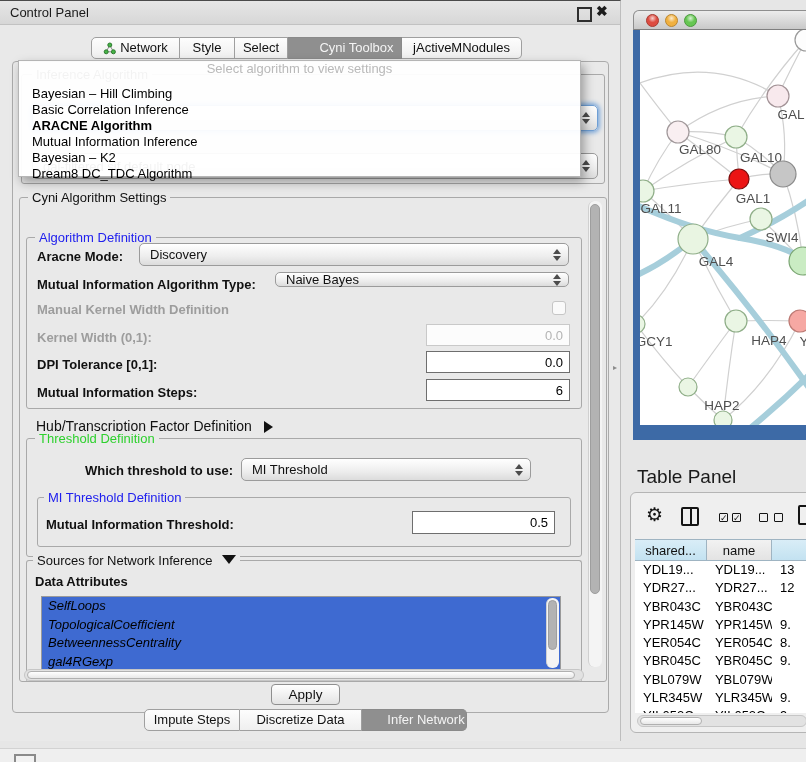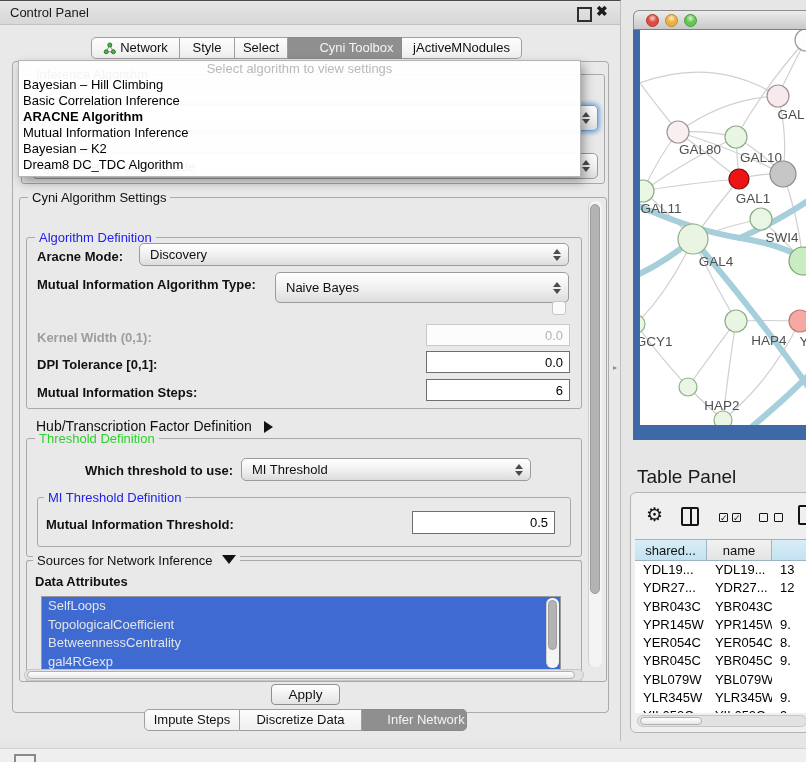--- a/index.html
+++ b/index.html
@@ -48,34 +48,34 @@
   .checkbox{position:absolute;box-sizing:border-box;width:14px;height:14px;border:1px solid #c6c6c6;
     border-radius:3px;background:#fafafa;}
   .tri-right{display:inline-block;width:0;height:0;border-top:6px solid transparent;
     border-bottom:6px solid transparent;border-left:9px solid #111;vertical-align:-2px;}
   .tri-down{display:inline-block;width:0;height:0;border-left:7px solid transparent;
     border-right:7px solid transparent;border-top:9px solid #111;vertical-align:1px;}
   
   #algo-popup{left:17px;top:58px;width:561px;height:115px;background:rgba(255,255,255,0.95);
     border:1px solid #b5b5b5;box-shadow:3px 5px 10px rgba(0,0,0,0.35);z-index:30;}
   #algo-popup .prompt{height:16px;line-height:16px;text-align:center;color:#b9b9b9;font-size:13px;}
-  #algo-popup ul{margin:0;padding:0;list-style:none;}
+  #algo-popup ul{margin:9px;padding:0;list-style:none;}
   #algo-popup li{height:16px;line-height:16px;font-size:13px;color:#000;padding-left:4px;white-space:nowrap;}
   #algo-popup li.sel{font-weight:bold;}
   
   .vscroll{position:absolute;width:13px;background:#f4f4f4;border-left:1px solid #d0d0d0;border-radius:6px;}
   .vthumb{position:absolute;left:1px;width:10px;background:#b3b3b3;border-radius:6px;border:1px solid #9e9e9e;box-sizing:border-box;}
   .hscroll{position:absolute;height:12px;background:#e2e2e2;border:1px solid #c6c6c6;border-radius:6px;box-sizing:border-box;}
   .hthumb{position:absolute;top:1px;height:8px;background:linear-gradient(#ffffff,#e8e8e8);
     border:1px solid #b0b0b0;border-radius:5px;box-sizing:border-box;}
   
   #attr-list{left:38px;top:592px;width:520px;height:74px;background:#fff;border:1px solid #9a9a9a;
     overflow:hidden;box-sizing:border-box;}
   .attr-item{height:18.5px;line-height:18.5px;font-size:13px;padding-left:6px;color:#000;}
-  .attr-item.sel{background:#3e6ad1;color:#e5e5e5;}
+  .attr-item.sel{background:#3e6ad1;color:#000000;font-style:italic;}
   
   .pushbtn{position:absolute;box-sizing:border-box;border:1px solid #8f8f8f;border-radius:4px;
     background:linear-gradient(#ffffff,#e3e3e3);font-size:13.5px;color:#111;
     display:flex;align-items:center;justify-content:center;}
   
   #net-window{left:633px;top:10px;width:180px;height:430px;}
   #net-titlebar{left:0;top:0;width:180px;height:20px;border-radius:6px 0 0 0;
     background:linear-gradient(#ececec,#c9c9c9);border:1px solid #8e8e8e;border-bottom:1px solid #7f7f7f;box-sizing:border-box;}
   .tl{position:absolute;top:3px;width:13px;height:13px;border-radius:50%;box-sizing:border-box;}
   #net-body{left:0;top:20px;width:180px;height:410px;background:#3d6aa6;}
@@ -170,24 +170,25 @@
       </div>
 
       <div class="group" style="left:6px;top:39px;width:556px;height:172px;">
         <span class="legend blue" style="left:8px;top:-8px;">Algorithm Definition</span>
         <span class="lbl b" style="left:10px;top:11px;">Aracne Mode:</span>
         <div class="combo" style="left:112px;top:5px;width:430px;height:23px;">
           <span>Discovery</span>
           <span class="stepper"></span>
         </div>
         <span class="lbl b" style="left:10px;top:39px;">Mutual Information Algorithm Type:</span>
-        <div class="combo" style="left:248px;top:34px;width:294px;height:31px;">
+        <div class="combo" style="left:248px;top:34px;width:294px;height:15px;">
           <span>Naive Bayes</span>
           <span class="stepper"></span>
         </div>
+        <span class="lbl dis" style="left:10px;top:64px;">Manual Kernel Width Definition</span>
         <span class="checkbox" style="left:525px;top:63px;"></span>
         <span class="lbl dis" style="left:10px;top:92px;">Kernel Width (0,1):</span>
         <input class="field dis" style="left: 399px; top: 86px; width: 144px; height: 22px;" readonly="" value="0.0">
         <span class="lbl b" style="left:10px;top:119px;">DPI Tolerance [0,1]:</span>
         <input class="field" style="left: 399px; top: 113px; width: 144px; height: 22px;" value="0.0">
         <span class="lbl b" style="left:10px;top:147px;">Mutual Information Steps:</span>
         <input class="field" style="left: 399px; top: 141px; width: 144px; height: 22px;" value="6">
       </div>
 
       <div class="abs" style="left:16px;top:219px;height:16px;">

